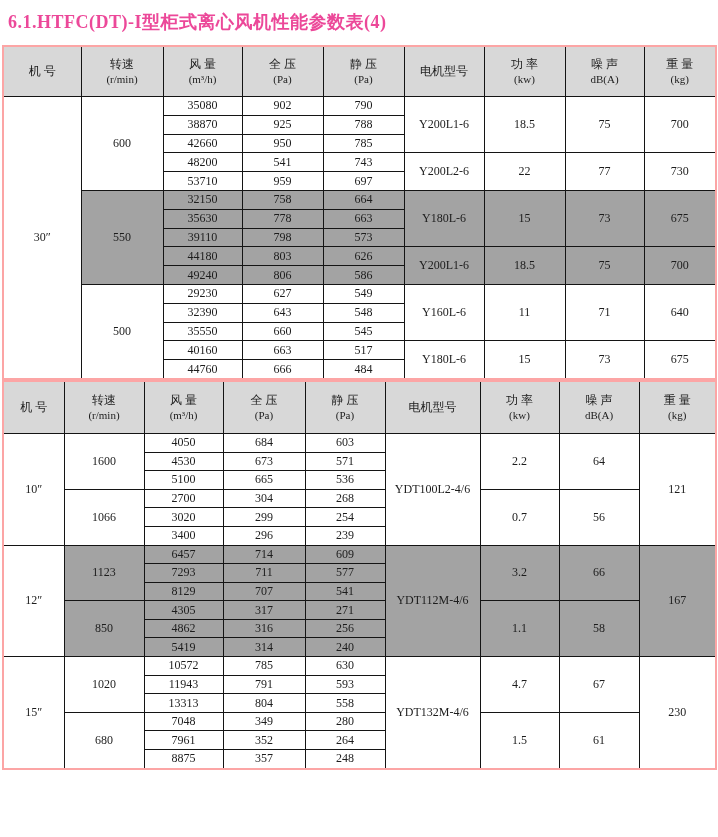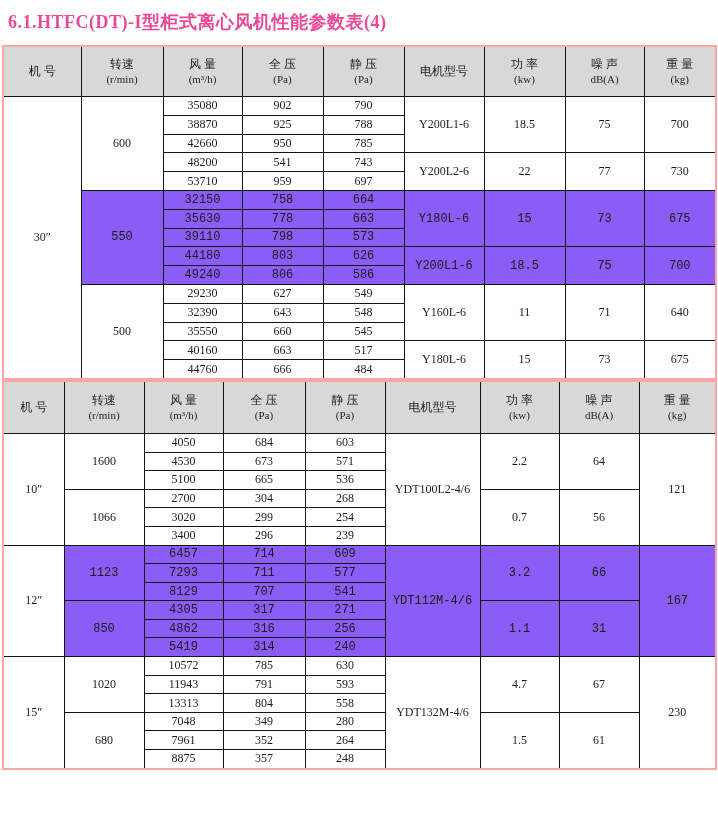--- a/index.html
+++ b/index.html
@@ -36,21 +36,21 @@
   }
   .tbl th{
     background:#d8d8d8;
     line-height:1.35;
   }
   #t1 th{height:49px;}
   #t2 th{height:51px;}
   #t1 td{height:17.8px;}
   #t2 td{height:17.6px;}
   .sub{font-size:11px;}
-  .shade{background:#8b5cf6;font-family:Liberation Mono, monospace;}
+  .shade{background:#a3a3a3;}
 </style>
 </head>
 <body>
 
 <div class="page">
 
   <div class="sec-title">6.1.HTFC(DT)-I型柜式离心风机性能参数表(4)</div>
 
   <table class="tbl" id="t1">
     <colgroup>
@@ -316,21 +316,21 @@
       <td class="shade">8129</td>
       <td class="shade">707</td>
       <td class="shade">541</td>
     </tr>
     <tr>
       <td rowspan="3" class="shade">850</td>
       <td class="shade">4305</td>
       <td class="shade">317</td>
       <td class="shade">271</td>
       <td rowspan="3" class="shade">1.1</td>
-      <td rowspan="3" class="shade">31</td>
+      <td rowspan="3" class="shade">58</td>
     </tr>
     <tr>
       <td class="shade">4862</td>
       <td class="shade">316</td>
       <td class="shade">256</td>
     </tr>
     <tr>
       <td class="shade">5419</td>
       <td class="shade">314</td>
       <td class="shade">240</td>

